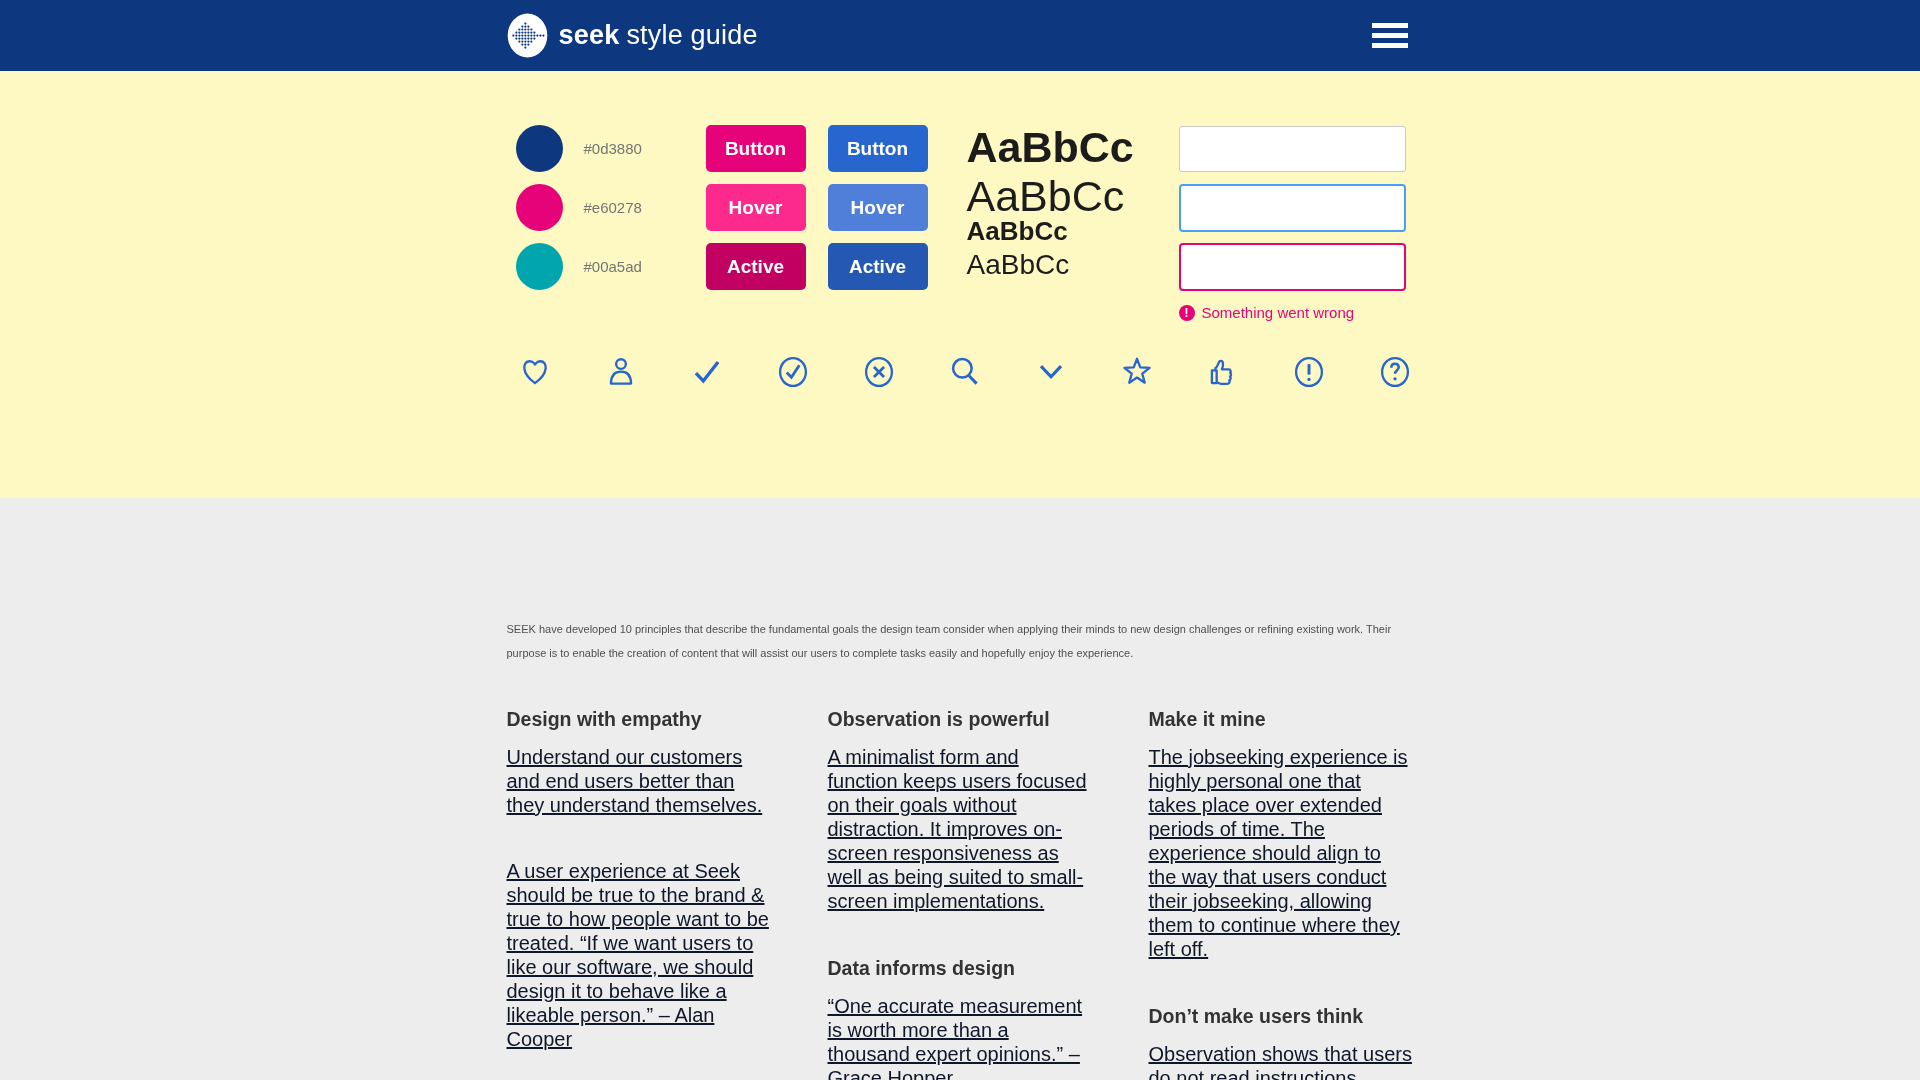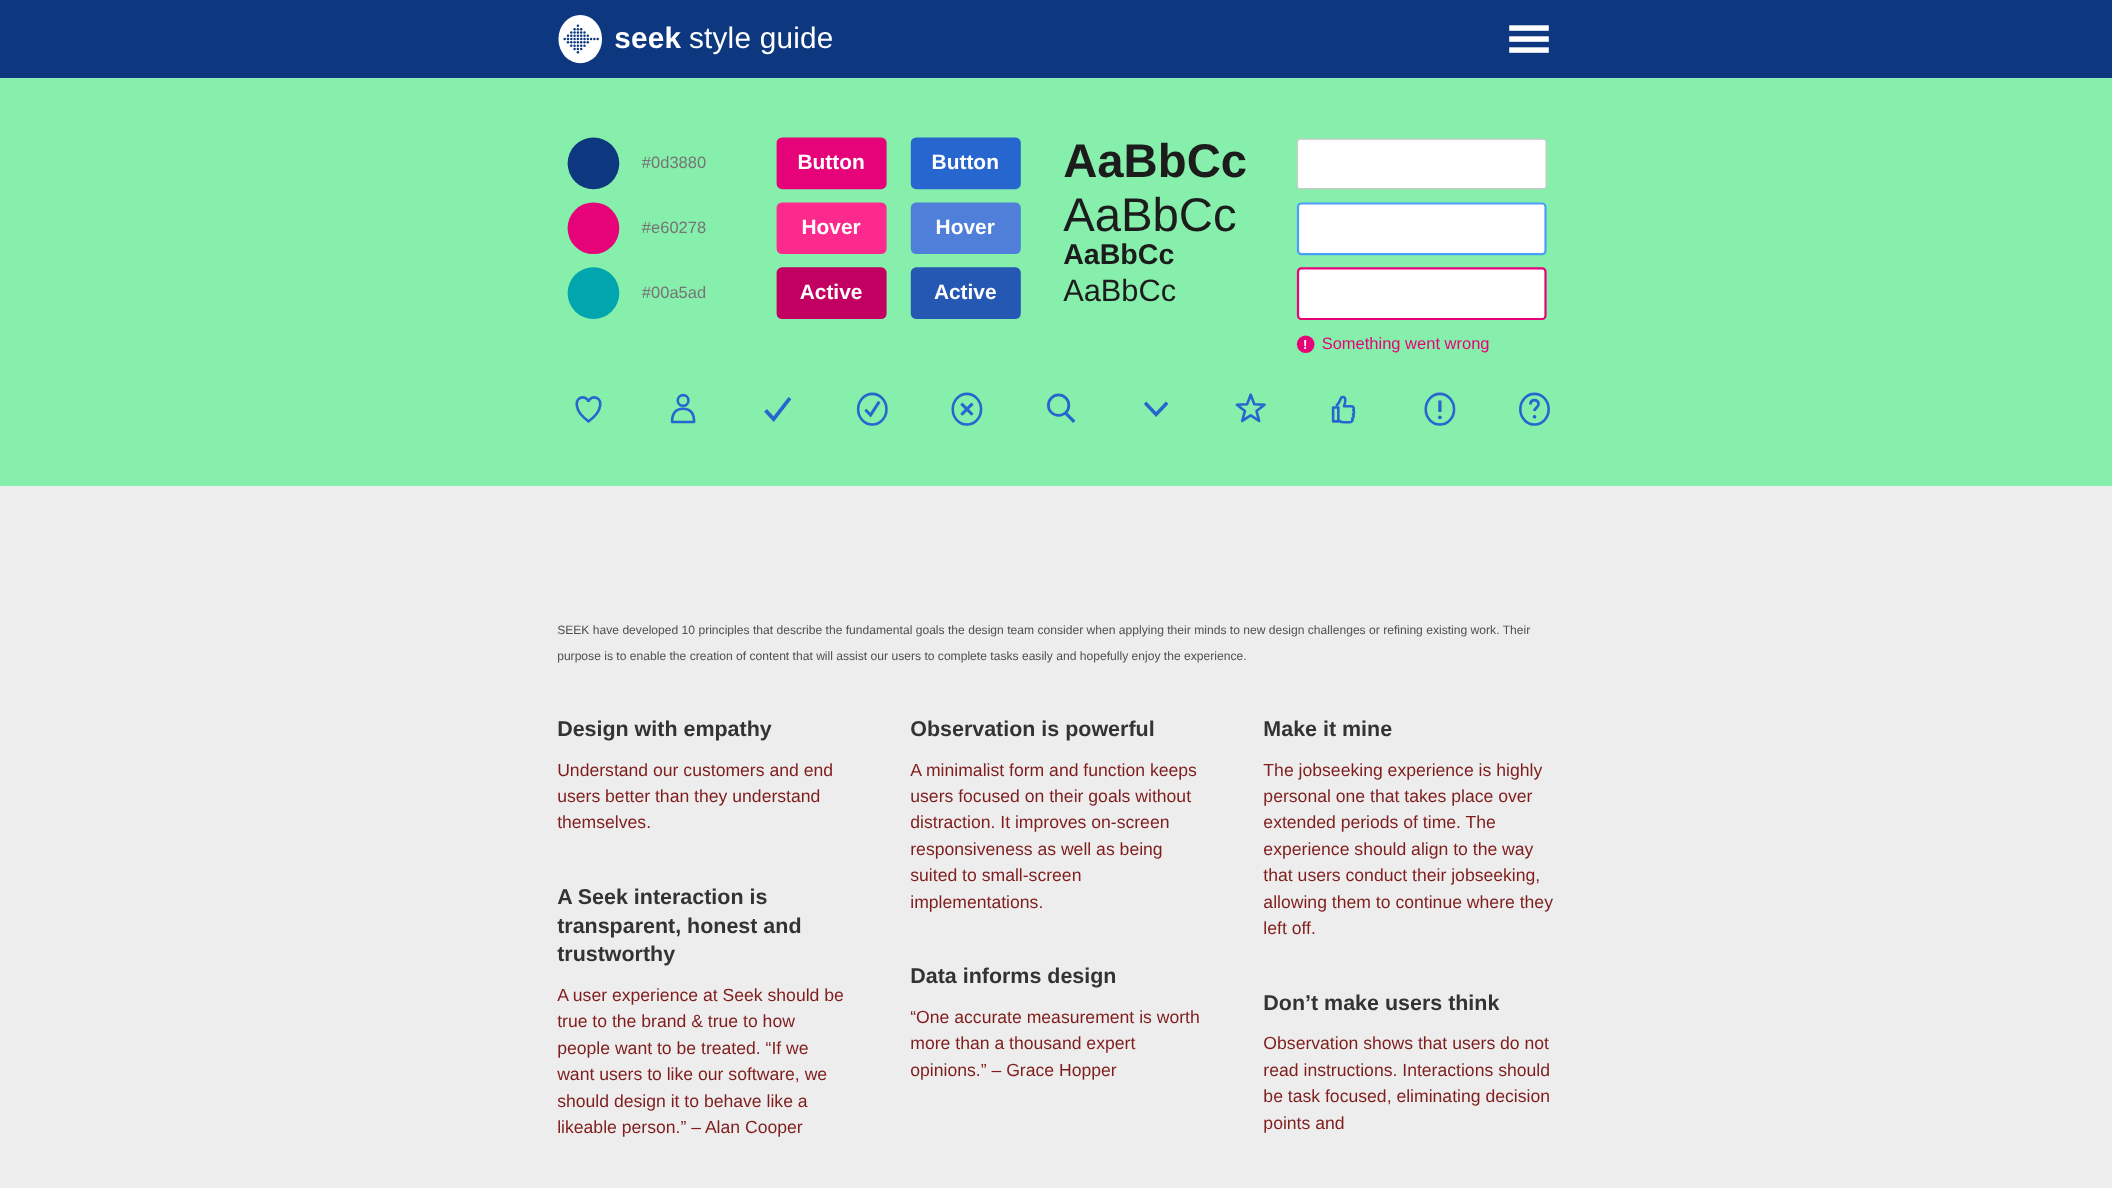--- a/index.html
+++ b/index.html
@@ -12,21 +12,21 @@
   .header .container { height:71px; display:flex; align-items:center; justify-content:space-between; }
   .brand { display:flex; align-items:center; gap:11px; }
   .brand svg { display:block; }
   .brand-text { color:#fff; font-size:27px; letter-spacing:.2px; }
   .brand-bold { font-weight:700; }
   .brand-light { font-weight:300; margin-left:7px; }
   .hamburger { width:36px; cursor:pointer; margin-right:6px; }
   .hamburger .bar { height:5px; background:#fff; margin:5px 0; }
 
   
-  .demo { height:371px; background:#86efac; }
+  .demo { height:427px; background:#fef9c3; }
   .demo .container { height:371px; }
   .abs { position:absolute; }
   .r1 { top:54px; } .r2 { top:113px; } .r3 { top:172px; }
   .swatch { left:9px; width:47px; height:47px; border-radius:50%; }
   .hex { left:77px; height:47px; line-height:47px; font-size:15px; color:#757575; }
   .btn { width:100px; height:47px; border:none; border-radius:5px; color:#fff;
          font-family:"Liberation Sans",sans-serif; font-size:19px; font-weight:700; cursor:pointer; }
   .btn-pink-default { background:var(--pink); left:199px; }
   .btn-pink-hover   { background:var(--pink-hover); left:199px; }
   .btn-pink-active  { background:var(--pink-active); left:199px; }
@@ -51,21 +51,21 @@
               align-items:center; color:var(--blue); }
   .icon-row svg { display:block; }
 
   
   .principles { height:638px; background:#ededed; }
   .principles .container { padding-top:56px; }
   .page-title { font-size:42px; font-weight:400; color:#333; line-height:1.15; }
   .intro { margin-top:63px; width:895px; font-size:11px; line-height:24px; color:#4f4f4f; }
   .cols { margin-top:41px; display:grid; grid-template-columns:repeat(3,1fr); column-gap:56px; }
   .principle h3 { font-size:19.5px; line-height:26px; font-weight:700; color:#333; margin:0 0 13px; }
-  .principle p  { font-size:16px; line-height:24px; color:#7f1d1d; margin:0 0 42px; }
+  .principle p  { font-size:20px; line-height:24px; color:#0f172a; margin:0 0 42px;text-decoration:underline; }
 </style>
 </head>
 <body>
 
 <div class="header">
   <div class="container">
     <div class="brand">
       <span>
         <svg width="41" height="45" viewBox="0 0 38 42">
           <ellipse cx="19" cy="21" rx="18.5" ry="20.5" fill="#ffffff"></ellipse>
@@ -230,21 +230,20 @@
   </div>
 </div>
 
 <div class="principles">
   <div class="container">
     <p class="intro">SEEK have developed 10 principles that describe the fundamental goals the design team consider when applying their minds to new design challenges or refining existing work. Their purpose is to enable the creation of content that will assist our users to complete tasks easily and hopefully enjoy the experience.</p>
     <div class="cols">
       <div class="principle">
         <h3>Design with empathy</h3>
         <p>Understand our customers and end users better than they understand themselves.</p>
-        <h3>A Seek interaction is transparent, honest and trustworthy</h3>
         <p>A user experience at Seek should be true to the brand &amp; true to how people want to be treated. “If we want users to like our software, we should design it to behave like a likeable person.” – Alan Cooper</p>
       </div>
       <div class="principle">
         <h3>Observation is powerful</h3>
         <p>A minimalist form and function keeps users focused on their goals without distraction. It improves on-screen responsiveness as well as being suited to small-screen implementations.</p>
         <h3>Data informs design</h3>
         <p>“One accurate measurement is worth more than a thousand expert opinions.” – Grace Hopper</p>
       </div>
       <div class="principle">
         <h3>Make it mine</h3>

